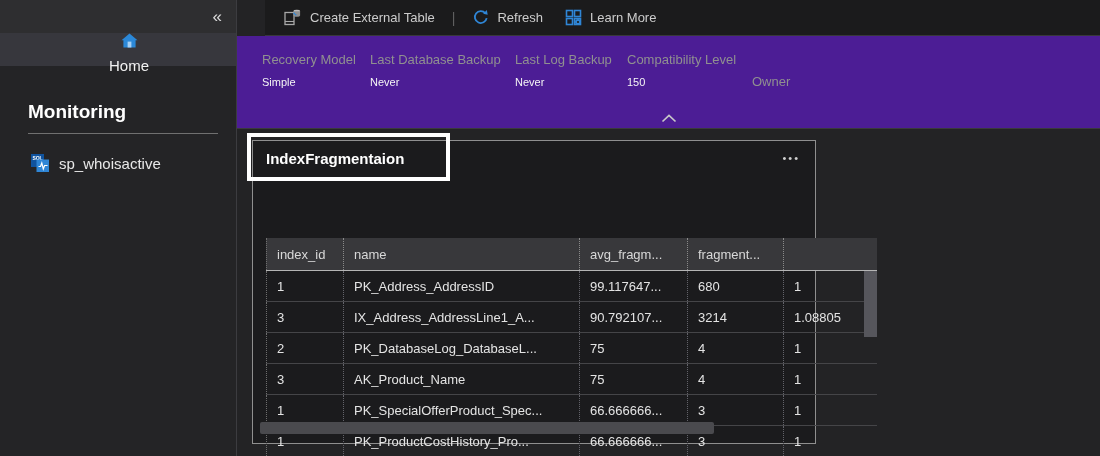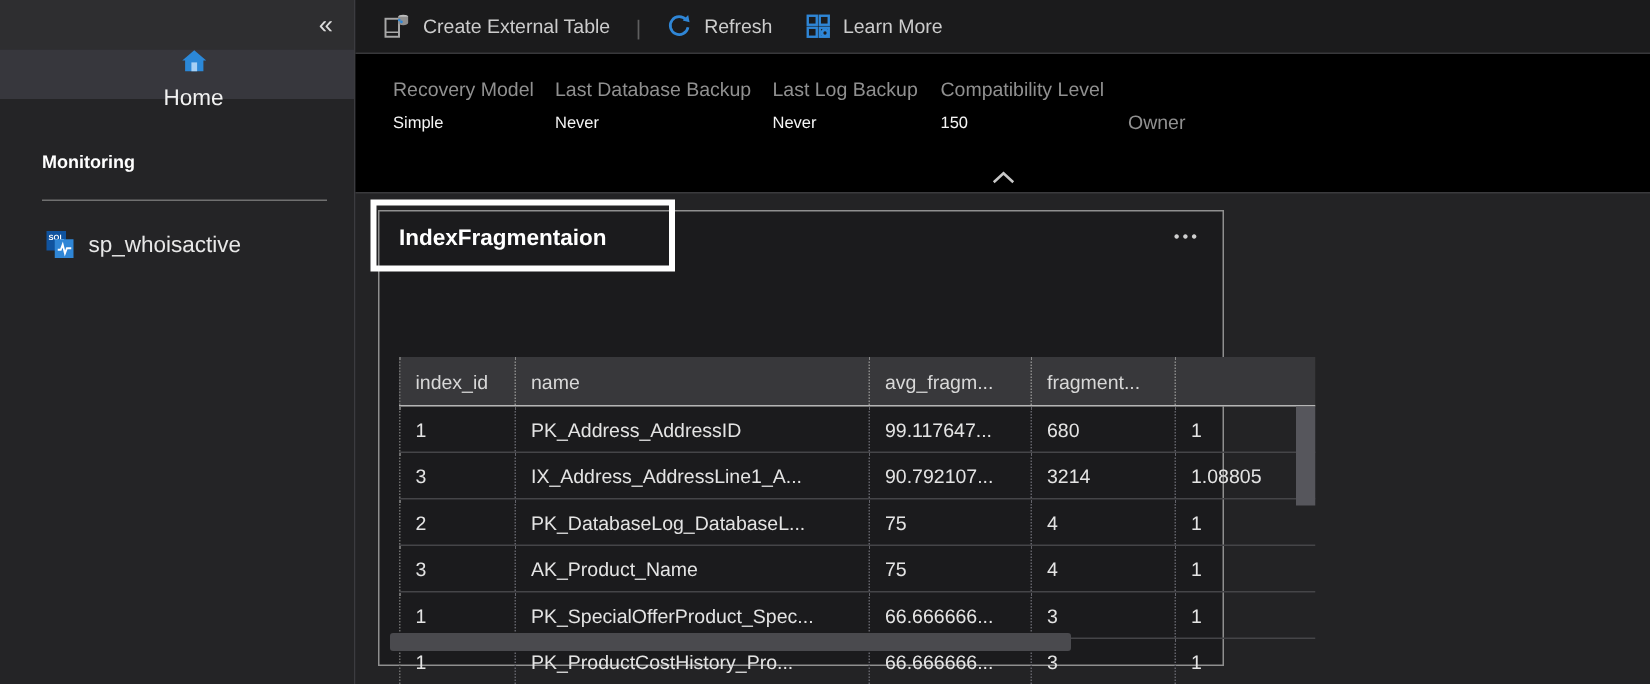--- a/index.html
+++ b/index.html
@@ -8,37 +8,37 @@
           background: #232325; }
 
   
   .sidebar { position: absolute; left: 0; top: 0; width: 237px; height: 456px;
              background: #242426; border-right: 1px solid #3c3c40; }
   .sidebar-top { height: 33px; background: #2e2e30; display: flex;
                  align-items: center; justify-content: flex-end; padding-right: 14px; }
   .collapse { color: #dcdcdc; font-size: 17px; cursor: pointer; line-height: 1; }
   .nav-home { height: 33px; background: #37373d; display: flex; align-items: center;
               padding-left: 22px; gap: 9px; color: #f2f2f2; font-size: 15px; cursor: pointer; flex-direction: column; }
-  .section-title { position: absolute; top: 101px; left: 28px; font-size: 12px;
+  .section-title { position: absolute; top: 101px; left: 28px; font-size: 19px;
                    font-weight: bold; color: #ffffff; }
   .side-divider { position: absolute; top: 133px; left: 28px; width: 190px;
                   height: 1px; background: #707070; }
   .nav-item { position: absolute; top: 147px; left: 0; right: 1px; height: 32px;
               display: flex; align-items: center; padding-left: 30px; gap: 9px;
               color: #e8e8e8; font-size: 15px; cursor: pointer; }
 
   
   .main { position: absolute; left: 237px; top: 0; width: 863px; height: 456px; }
   .toolbar { height: 36px; background: #1b1b1c; border-bottom: 1px solid #38383b;
              display: flex; align-items: center; padding-left: 18px;
-             font-size: 13px; color: #cccccc; }
+             font-size: 13px; color: #cccccc; margin-left: 28px; }
   .tb-btn { display: flex; align-items: center; gap: 8px; cursor: pointer; }
   .tb-sep { margin: 0 17px; color: #5f5f5f; font-size: 14px; }
   .tb-gap { width: 22px; }
-  .infobar { position: relative; height: 92px; background: #000000; }
+  .infobar { position: relative; height: 92px; background: #4c1d95; }
   .prop { position: absolute; top: 16px; }
   .prop-label { font-size: 13px; color: #909090; line-height: 15px; }
   .prop-value { font-size: 11px; color: #f5f5f5; margin-top: 7px; line-height: 16px; }
   .prop.owner .prop-label { padding-top: 22px; }
   .p0 { left: 25px; } .p1 { left: 133px; } .p2 { left: 278px; }
   .p3 { left: 390px; } .p4 { left: 515px; }
   .collapse-up { position: absolute; left: 50%; transform: translateX(-50%);
                  bottom: 5px; cursor: pointer; line-height: 0; }
   .content { position: absolute; top: 128px; left: 0; right: 0; bottom: 0;
              background: #232325; border-top: 1px solid #3a3a3d; }

